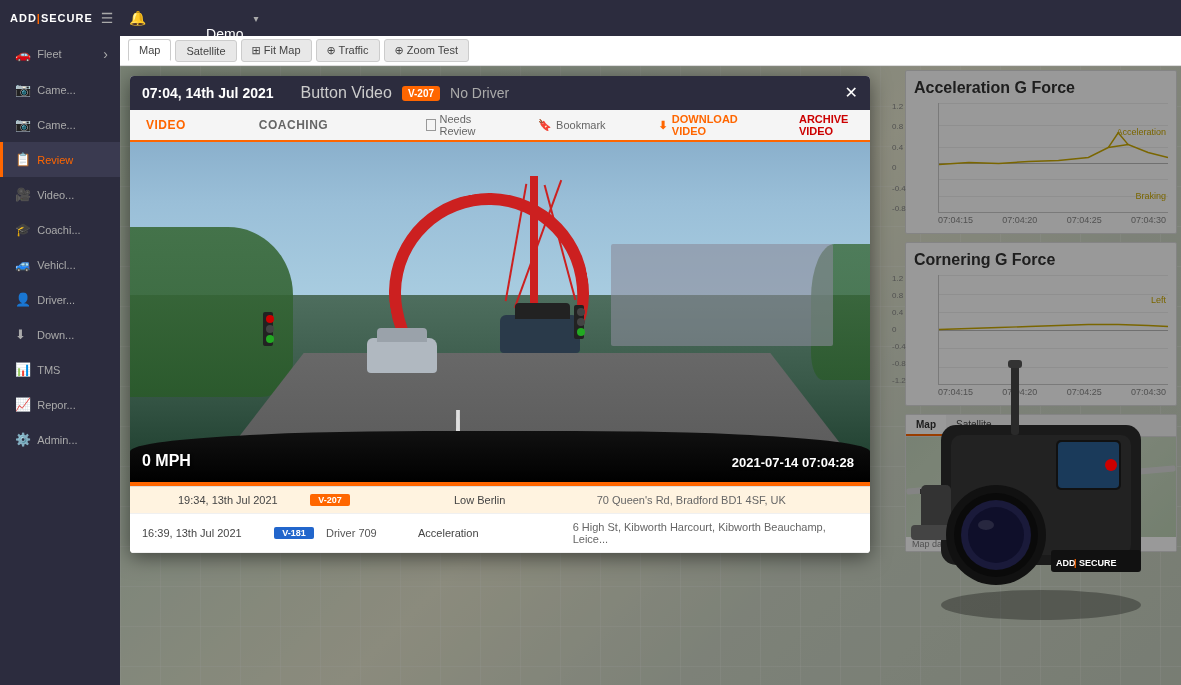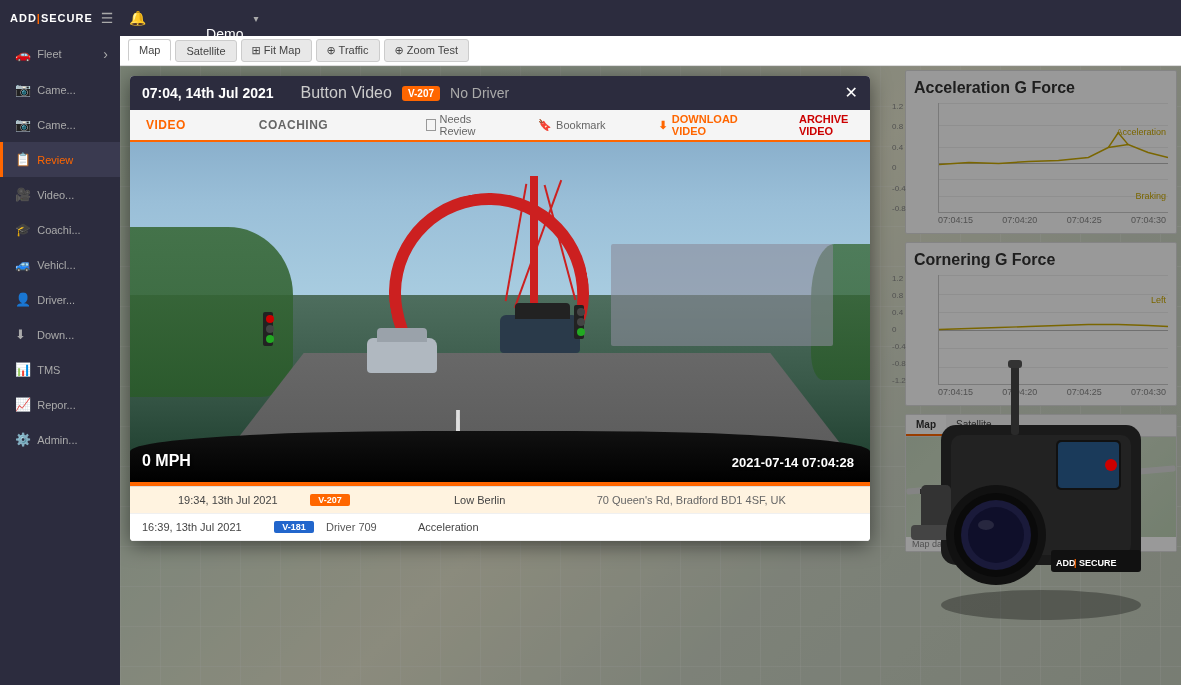--- a/index.html
+++ b/index.html
@@ -722,20 +722,21 @@
                 <span class="event-vehicle-badge">V-207</span>
                 <span class="event-driver"></span>
                 <span class="event-type">Low Berlin</span>
                 <span class="event-location">70 Queen's Rd, Bradford BD1 4SF, UK</span>
               </div>
               <div class="event-row">
                 <span class="event-date">16:39, 13th Jul 2021</span>
                 <span class="event-vehicle-badge blue">V-181</span>
                 <span class="event-driver">Driver 709</span>
                 <span class="event-type">Acceleration</span>
+                <span class="event-location">6 High St, Kibworth Harcourt, Kibworth Beauchamp, Leice...</span>
               </div>
             </div>
 
           </div>
 
         </div>
 
         <div class="right-panels">
 
           <div class="chart-panel">

